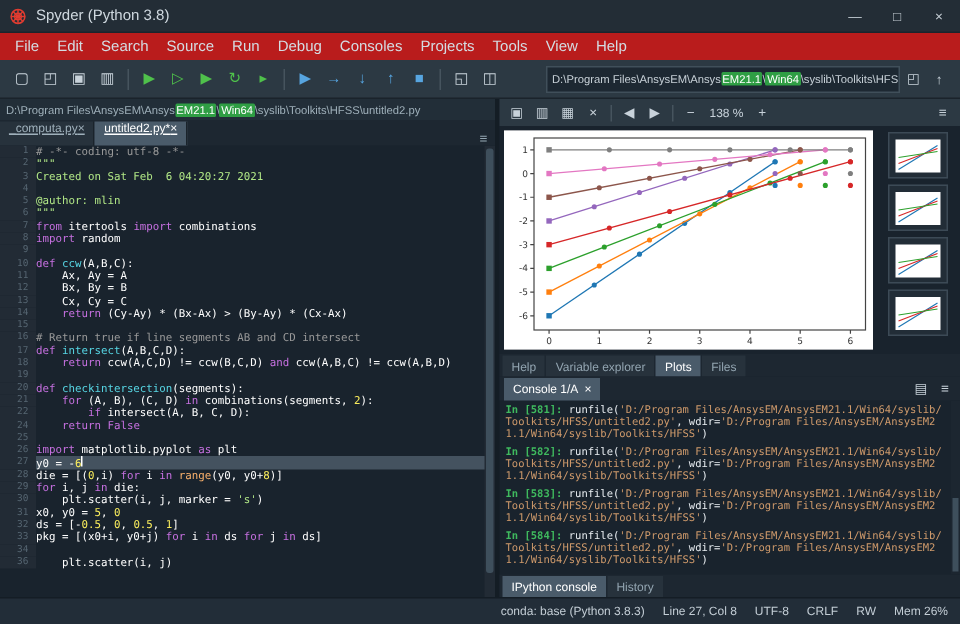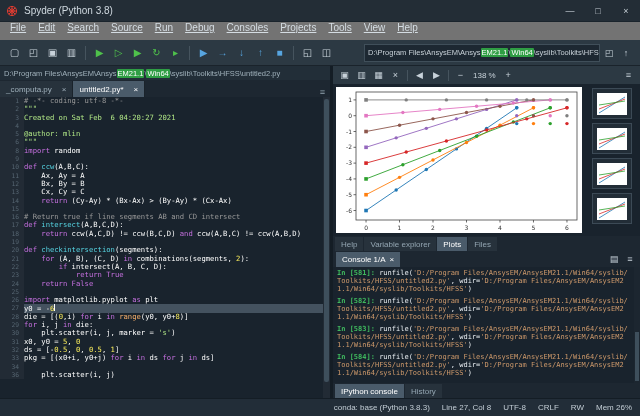--- a/index.html
+++ b/index.html
@@ -7,36 +7,36 @@
   .app { width:640px; height:416px; display:flex; flex-direction:column;
          font-family:"Liberation Sans","DejaVu Sans",sans-serif; color:#d4dce2; }
 
   
   .titlebar { flex:0 0 22px; background:#232d36; display:flex; align-items:center; padding-left:6px; border-bottom:1px solid #1a242c; }
   .titlebar .title { font-size:10px; color:#cfd8df; margin-left:6px; }
   .wincontrols { margin-left:auto; display:flex; height:100%; }
   .wincontrols span { width:28px; display:flex; align-items:center; justify-content:center; font-size:9px; color:#c3ccd3; }
 
   
-  .menubar { flex:0 0 18px; background:#737373; display:flex; padding-left:4px;text-decoration:underline; }
+  .menubar { flex:0 0 18px; background:#b91c1c; display:flex; align-items:center; padding-left:4px; }
   .menu-item { font-size:10px; padding:0 6px; color:#d4dce2; }
   .toolbar { flex:0 0 26px; background:#2c3943; display:flex; align-items:center; padding:0 6px; gap:1px; border-bottom:1px solid #1a232b; }
   .tb-icon { width:17px; height:17px; display:flex; align-items:center; justify-content:center; font-size:10px; }
   .tb-sep { width:1px; height:14px; background:#46545e; margin:0 3px; }
   .spacer { flex:1; }
   .cwd { width:236px; height:18px; background:#1d2832; border:1px solid #404f5a; display:flex; align-items:center; font-size:7.5px; padding:0 3px; color:#c7d0d7; white-space:nowrap; overflow:hidden; }
   .chip { background:#2f9e44; color:#fff; border-radius:1px; padding:0 1px; }
   .tbicon-sm { width:16px; text-align:center; font-size:9px; color:#c8d2da; }
 
   
   .main { flex:1; display:flex; min-height:0; }
   .editor-pane { flex:0 0 330px; width:330px; display:flex; flex-direction:column; background:#19232D; min-width:0; }
   .breadcrumb { flex:0 0 14px; background:#222e38; font-size:7.5px; display:flex; align-items:center; padding:0 4px; color:#9fb0ba; white-space:nowrap; overflow:hidden; }
   .tabbar { flex:0 0 17px; background:#1d2731; display:flex; align-items:flex-end; }
-  .etab { height:16px; display:flex; align-items:center; font-size:8px; padding:0 6px; gap:10px; background:#27323c; color:#9fb0bb; border-right:1px solid #1a232b; white-space:nowrap; }
+  .etab { height:16px; display:flex; align-items:flex-start; font-size:8px; padding:0 6px; gap:0; background:#27323c; color:#9fb0bb; border-right:1px solid #1a232b; white-space:nowrap;text-decoration:underline; }
   .etab.active { background:#4a5b6a; color:#fff; }
   .etab .x { font-size:8px; }
   .tab-end { margin-left:auto; font-size:9px; color:#93a5b1; padding:0 5px; }
   .code-area { flex:1; position:relative; overflow:hidden; font-family:"DejaVu Sans Mono","Liberation Mono",monospace; }
   .cl { display:flex; height:8.3px; line-height:8.3px; white-space:pre; }
   .ln { flex:0 0 24px; text-align:right; padding-right:5px; font-size:6.3px; color:#566672; background:#222b35; }
   .lt { flex:1; font-size:7.2px; color:#fff; }
   .lt.cur { background:#44525f; }
   .tk-c{color:#999999;text-align:center;} .tk-s{color:#b0e686;} .tk-k{color:#c670e0;}
   .tk-d{color:#57d6e4;} .tk-b{color:#fab16c;} .tk-n{color:#faed5c;} .tk-t{color:#ffffff;}
@@ -171,36 +171,36 @@
         <span class="tab-end">≡</span>
       </div>
       <div class="code-area">
         <div id="code-lines">
             <div class="cl"><span class="ln">1</span><span class="lt"><span class="tk-c"># -*- coding: utf-8 -*-</span></span></div>
             <div class="cl"><span class="ln">2</span><span class="lt"><span class="tk-s">"""</span></span></div>
             <div class="cl"><span class="ln">3</span><span class="lt"><span class="tk-s">Created on Sat Feb  6 04:20:27 2021</span></span></div>
             <div class="cl"><span class="ln">4</span><span class="lt"></span></div>
             <div class="cl"><span class="ln">5</span><span class="lt"><span class="tk-s">@author: mlin</span></span></div>
             <div class="cl"><span class="ln">6</span><span class="lt"><span class="tk-s">"""</span></span></div>
+            <div class="cl"><span class="ln">7</span><span class="lt"><span class="tk-k">from</span><span class="tk-t"> itertools </span><span class="tk-k">import</span><span class="tk-t"> combinations</span></span></div>
             <div class="cl"><span class="ln">8</span><span class="lt"><span class="tk-k">import</span><span class="tk-t"> random</span></span></div>
             <div class="cl"><span class="ln">9</span><span class="lt"></span></div>
             <div class="cl"><span class="ln">10</span><span class="lt"><span class="tk-k">def</span><span class="tk-t"> </span><span class="tk-d">ccw</span><span class="tk-t">(A,B,C):</span></span></div>
             <div class="cl"><span class="ln">11</span><span class="lt"><span class="tk-t">    Ax, Ay = A</span></span></div>
             <div class="cl"><span class="ln">12</span><span class="lt"><span class="tk-t">    Bx, By = B</span></span></div>
             <div class="cl"><span class="ln">13</span><span class="lt"><span class="tk-t">    Cx, Cy = C</span></span></div>
             <div class="cl"><span class="ln">14</span><span class="lt"><span class="tk-t">    </span><span class="tk-k">return</span><span class="tk-t"> (Cy-Ay) * (Bx-Ax) &gt; (By-Ay) * (Cx-Ax)</span></span></div>
             <div class="cl"><span class="ln">15</span><span class="lt"></span></div>
             <div class="cl"><span class="ln">16</span><span class="lt"><span class="tk-c"># Return true if line segments AB and CD intersect</span></span></div>
             <div class="cl"><span class="ln">17</span><span class="lt"><span class="tk-k">def</span><span class="tk-t"> </span><span class="tk-d">intersect</span><span class="tk-t">(A,B,C,D):</span></span></div>
             <div class="cl"><span class="ln">18</span><span class="lt"><span class="tk-t">    </span><span class="tk-k">return</span><span class="tk-t"> ccw(A,C,D) != ccw(B,C,D) </span><span class="tk-k">and</span><span class="tk-t"> ccw(A,B,C) != ccw(A,B,D)</span></span></div>
             <div class="cl"><span class="ln">19</span><span class="lt"></span></div>
             <div class="cl"><span class="ln">20</span><span class="lt"><span class="tk-k">def</span><span class="tk-t"> </span><span class="tk-d">checkintersection</span><span class="tk-t">(segments):</span></span></div>
             <div class="cl"><span class="ln">21</span><span class="lt"><span class="tk-t">    </span><span class="tk-k">for</span><span class="tk-t"> (A, B), (C, D) </span><span class="tk-k">in</span><span class="tk-t"> combinations(segments, </span><span class="tk-n">2</span><span class="tk-t">):</span></span></div>
             <div class="cl"><span class="ln">22</span><span class="lt"><span class="tk-t">        </span><span class="tk-k">if</span><span class="tk-t"> intersect(A, B, C, D):</span></span></div>
-            <div class="cl"><span class="ln">23</span><span class="lt"><span class="tk-t">            </span><span class="tk-k">return</span><span class="tk-t"> </span><span class="tk-k">True</span></span></div>
             <div class="cl"><span class="ln">24</span><span class="lt"><span class="tk-t">    </span><span class="tk-k">return</span><span class="tk-t"> </span><span class="tk-k">False</span></span></div>
             <div class="cl"><span class="ln">25</span><span class="lt"></span></div>
             <div class="cl"><span class="ln">26</span><span class="lt"><span class="tk-k">import</span><span class="tk-t"> matplotlib.pyplot </span><span class="tk-k">as</span><span class="tk-t"> plt</span></span></div>
             <div class="cl"><span class="ln">27</span><span class="lt cur"><span class="tk-t">y0 = -</span><span class="tk-n">6</span><span class="caret"></span></span></div>
             <div class="cl"><span class="ln">28</span><span class="lt"><span class="tk-t">die = [(</span><span class="tk-n">0</span><span class="tk-t">,i) </span><span class="tk-k">for</span><span class="tk-t"> i </span><span class="tk-k">in</span><span class="tk-t"> </span><span class="tk-b">range</span><span class="tk-t">(y0, y0+</span><span class="tk-n">8</span><span class="tk-t">)]</span></span></div>
             <div class="cl"><span class="ln">29</span><span class="lt"><span class="tk-k">for</span><span class="tk-t"> i, j </span><span class="tk-k">in</span><span class="tk-t"> die:</span></span></div>
             <div class="cl"><span class="ln">30</span><span class="lt"><span class="tk-t">    plt.scatter(i, j, marker = </span><span class="tk-s">'s'</span><span class="tk-t">)</span></span></div>
             <div class="cl"><span class="ln">31</span><span class="lt"><span class="tk-t">x0, y0 = </span><span class="tk-n">5</span><span class="tk-t">, </span><span class="tk-n">0</span></span></div>
             <div class="cl"><span class="ln">32</span><span class="lt"><span class="tk-t">ds = [-</span><span class="tk-n">0.5</span><span class="tk-t">, </span><span class="tk-n">0</span><span class="tk-t">, </span><span class="tk-n">0.5</span><span class="tk-t">, </span><span class="tk-n">1</span><span class="tk-t">]</span></span></div>
             <div class="cl"><span class="ln">33</span><span class="lt"><span class="tk-t">pkg = [(x0+i, y0+j) </span><span class="tk-k">for</span><span class="tk-t"> i </span><span class="tk-k">in</span><span class="tk-t"> ds </span><span class="tk-k">for</span><span class="tk-t"> j </span><span class="tk-k">in</span><span class="tk-t"> ds]</span></span></div>

